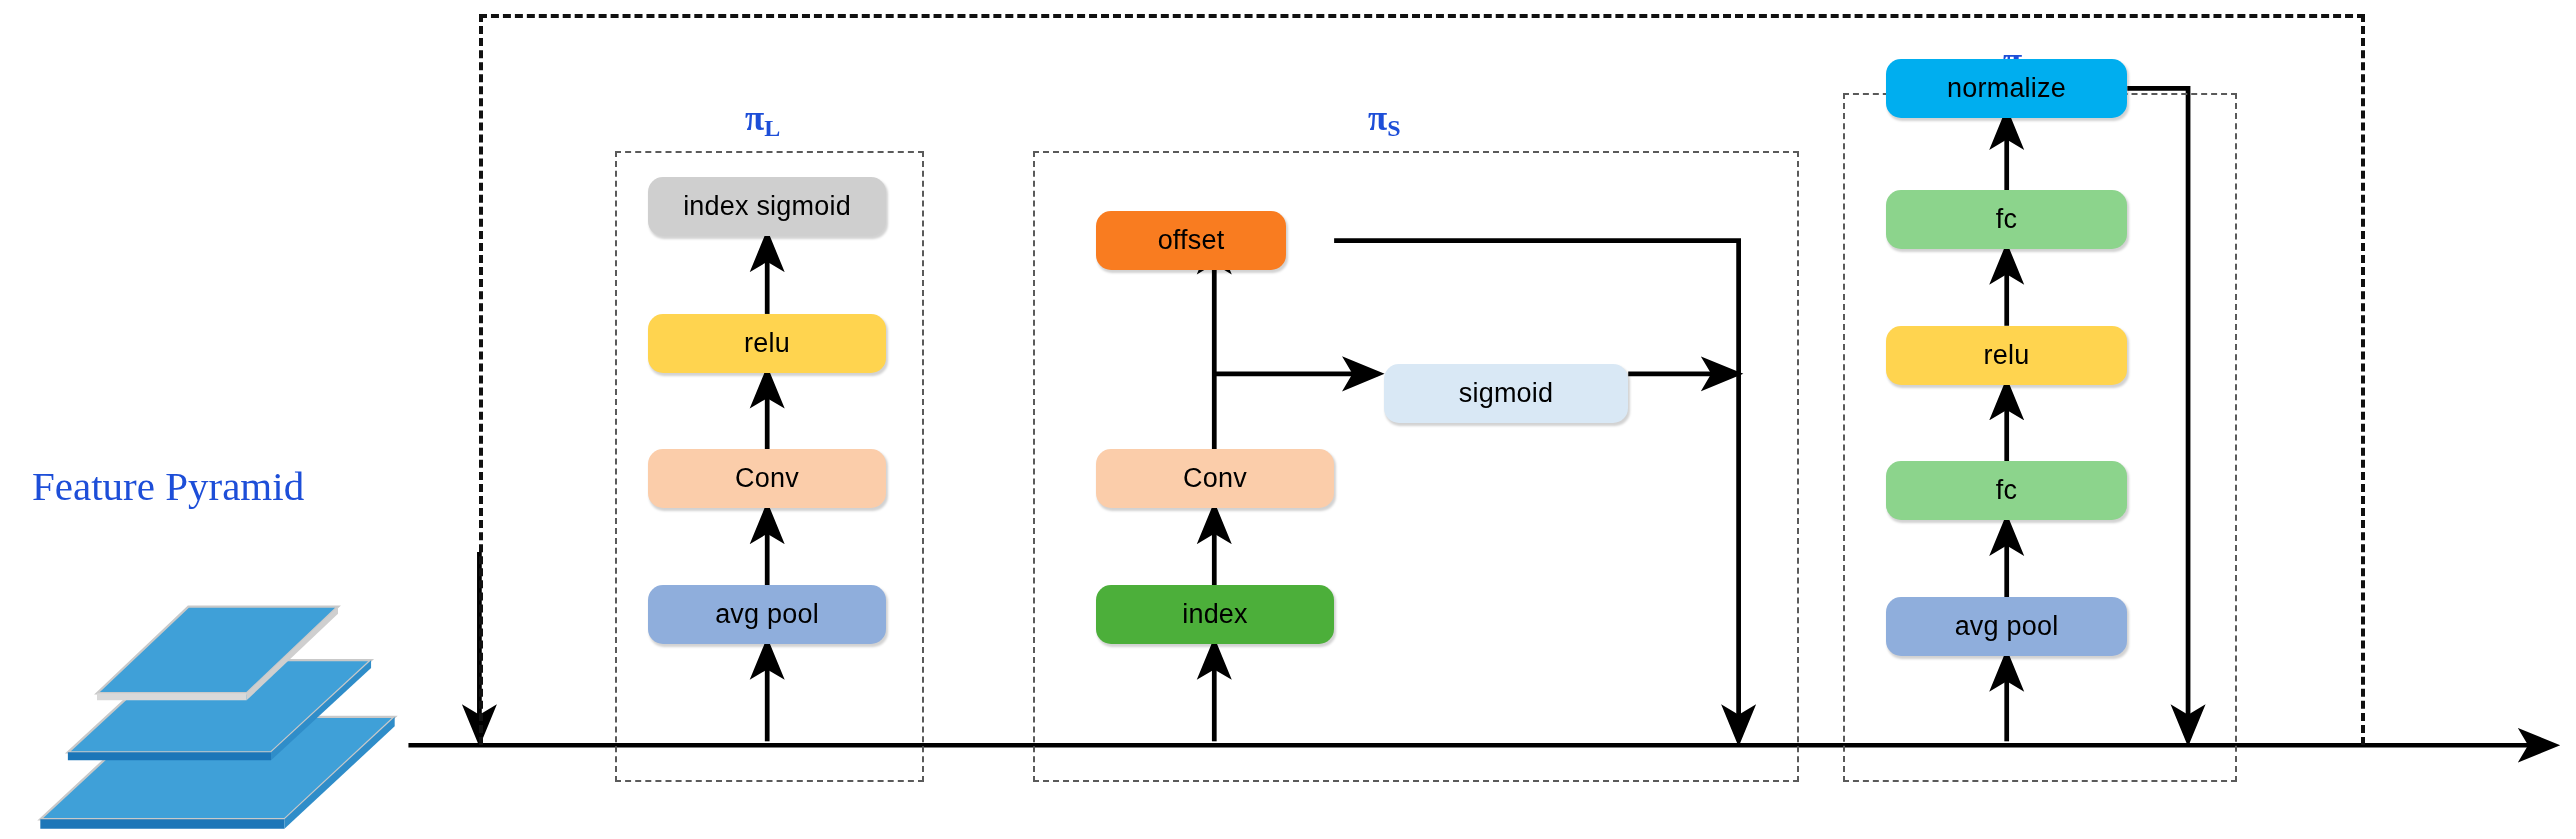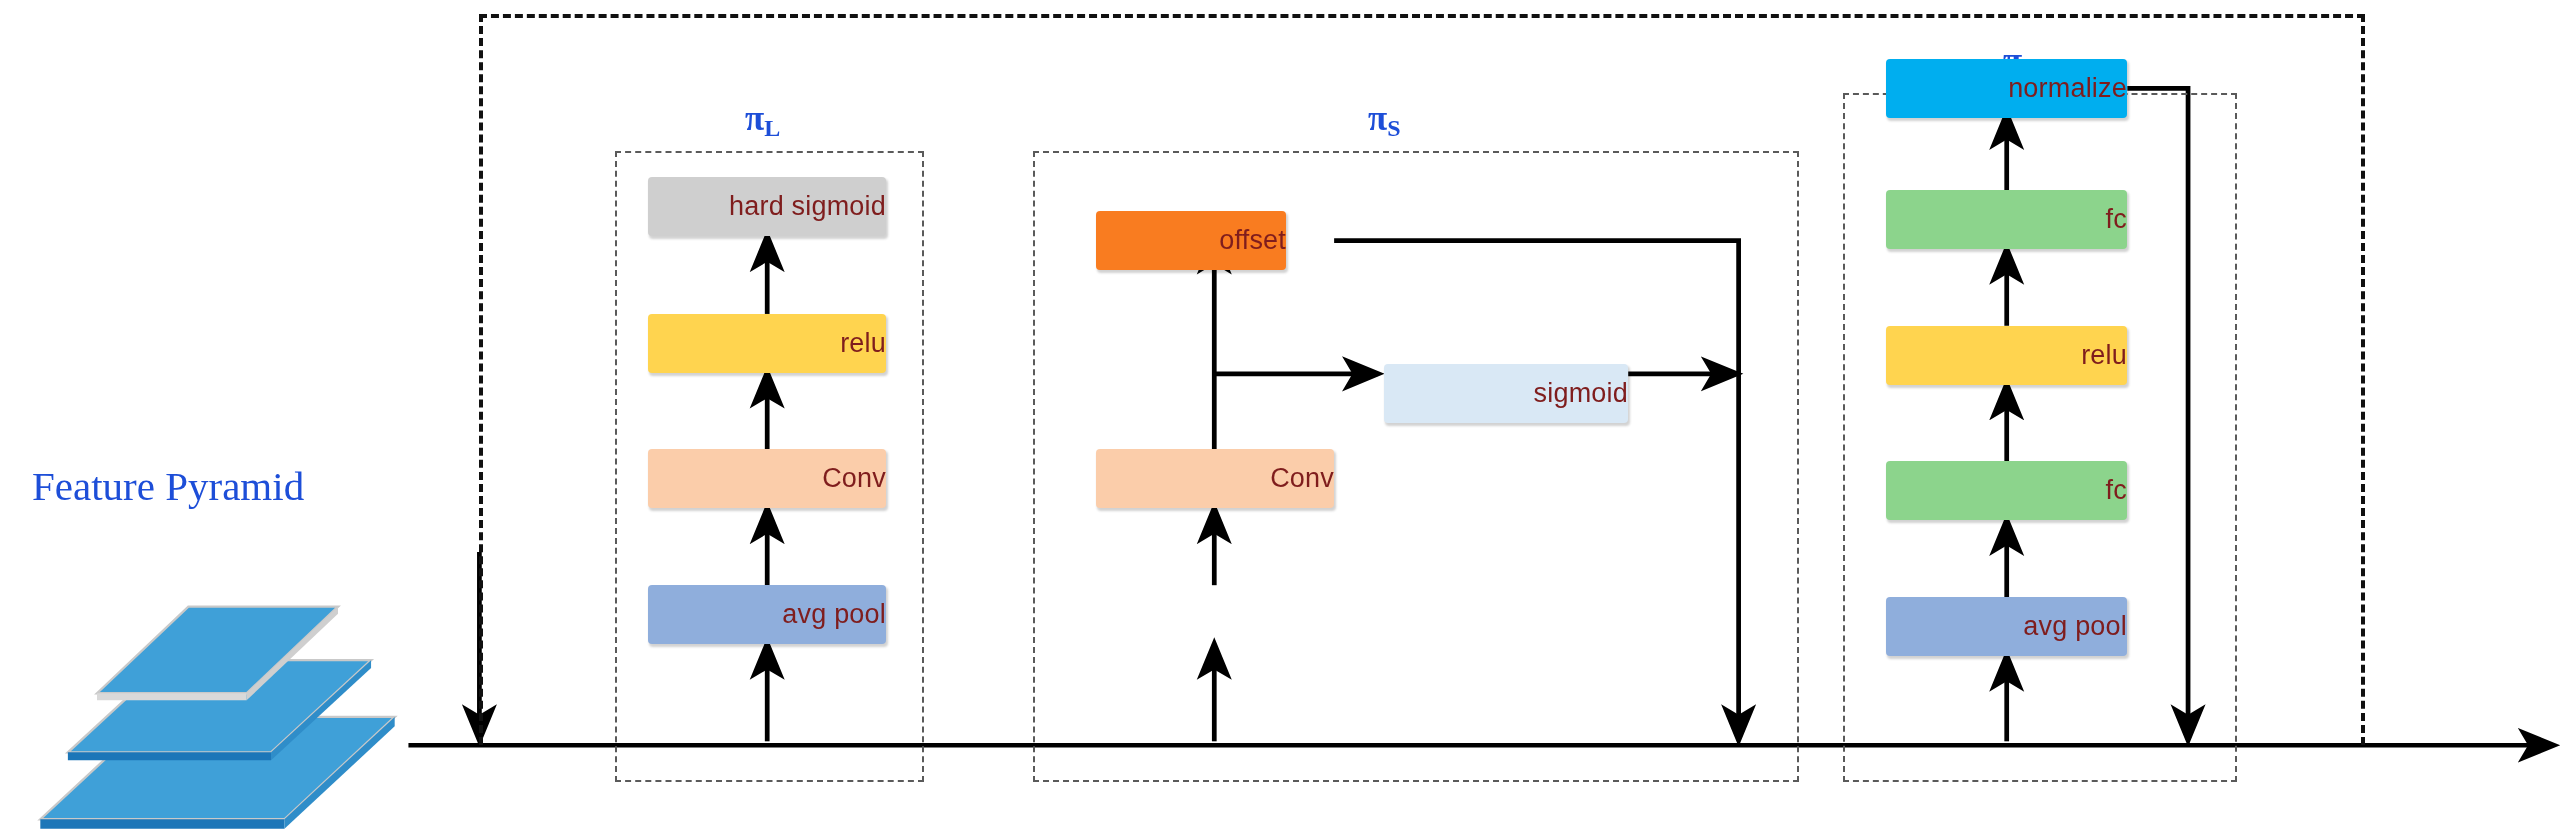--- a/index.html
+++ b/index.html
@@ -2,24 +2,24 @@
 <html style="font-size:12.6px"><head>
 <meta charset="utf-8">
 <style>
   html,body{margin:0;padding:0;background:#ffffff;}
   body{width:2576px;height:840px;font-family:"Liberation Sans",sans-serif;overflow:hidden;}
   #stage{position:relative;width:2576px;height:840px;background:#fff;}
 
   
   .node{
     position:absolute;
-    display:flex;align-items:center;justify-content:flex-end;
-    border-radius:4px;
+    display:flex;align-items:center;justify-content:center;
+    border-radius:15px;
     font-size:27px;
-    color:#7f1d1d;
+    color:#000000;
     letter-spacing:0.2px;
     box-shadow:1.6px 2.4px 2.4px rgba(0,0,0,.18);
     box-sizing:border-box;
     white-space:nowrap;
   }
 
   
   .group{
     position:absolute;
     border:2.4px dashed #5a5a5a;
@@ -115,21 +115,21 @@
       <polygon points="272,140 388,30 388,39 272,149" fill="#cfcfcf"></polygon>
     </g>
   </svg>
 
   <div class="group" style="left:615px;top:151px;width:309px;height:631px;"></div>
   <div class="grouplabel" style="left:745px;top:99px;">
     <span>π</span><sub>L</sub>
   </div>
 
   <div class="node" style="left:648px;top:177px;width:238px;height:59px;background:#CFCFCF;">
-    <span>hard sigmoid</span>
+    <span>index sigmoid</span>
   </div>
   <div class="node" style="left:648px;top:314px;width:238px;height:59px;background:#FFD44F;">
     <span>relu</span>
   </div>
   <div class="node" style="left:648px;top:449px;width:238px;height:59px;background:#FBCDAA;">
     <span>Conv</span>
   </div>
   <div class="node" style="left:648px;top:585px;width:238px;height:59px;background:#8FAEDC;">
     <span>avg pool</span>
   </div>
@@ -140,20 +140,23 @@
   </div>
 
   <div class="node" style="left:1096px;top:211px;width:190px;height:59px;background:#F97C20;">
     <span>offset</span>
   </div>
   <div class="node" style="left:1384px;top:364px;width:244px;height:59px;background:#D9E8F5;">
     <span>sigmoid</span>
   </div>
   <div class="node" style="left:1096px;top:449px;width:238px;height:59px;background:#FBCDAA;">
     <span>Conv</span>
+  </div>
+  <div class="node" style="left:1096px;top:585px;width:238px;height:59px;background:#4CAF3A;">
+    <span>index</span>
   </div>
 
   <div class="group" style="left:1843px;top:93px;width:394px;height:689px;"></div>
   <div class="grouplabel" style="left:2003px;top:41px;">
     <span>π</span><sub>C</sub>
   </div>
 
   <div class="node" style="left:1886px;top:59px;width:241px;height:59px;background:#00AEEF;">
     <span>normalize</span>
   </div>

